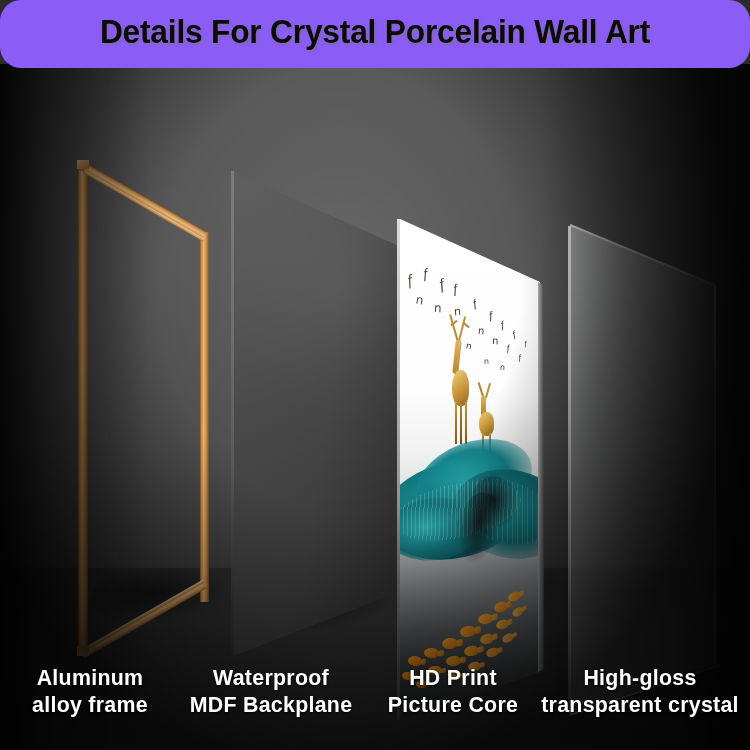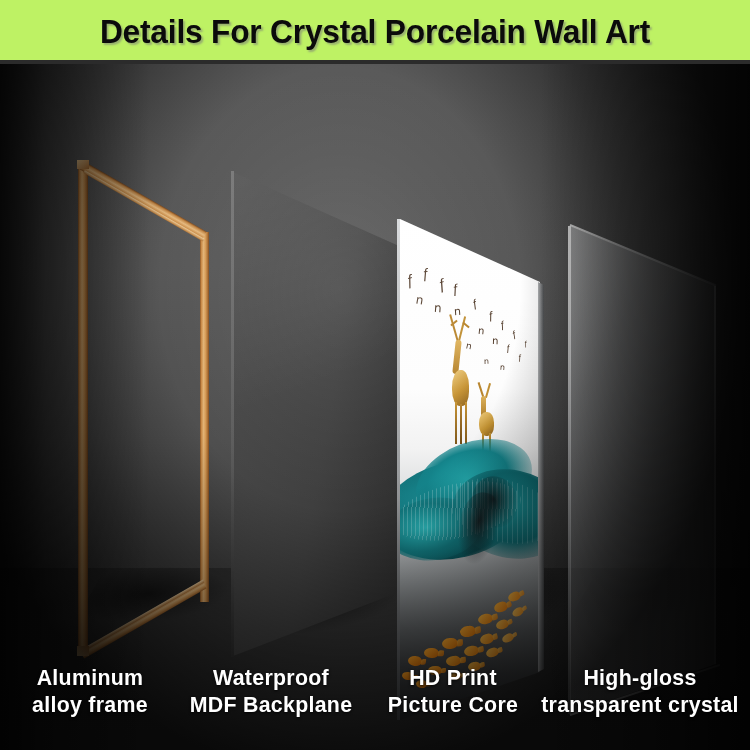--- a/index.html
+++ b/index.html
@@ -7,23 +7,24 @@
 
   #stage{
     position:relative;
     width:750px;height:750px;
     overflow:hidden;
     background:#2b2b2b;
   }
 
   
   #title-band{
-    position:absolute;left:0;top:0;width:750px;height:60px;
-    background:#bef264;
+    position:absolute;left:0;top:0;width:750px;height:68px;
+    background:#8b5cf6;
     z-index:60;
+    border-radius:21px;
   }
   #title-text{
     position:absolute;left:0;top:0;width:750px;height:64px;
     display:flex;align-items:center;justify-content:center;
     font-family:"Liberation Sans Narrow","Liberation Sans",sans-serif;
     font-weight:bold;
     font-size:33px;
     letter-spacing:-0.2px;
     color:#0b0b0b;
     transform:scaleX(0.96);

